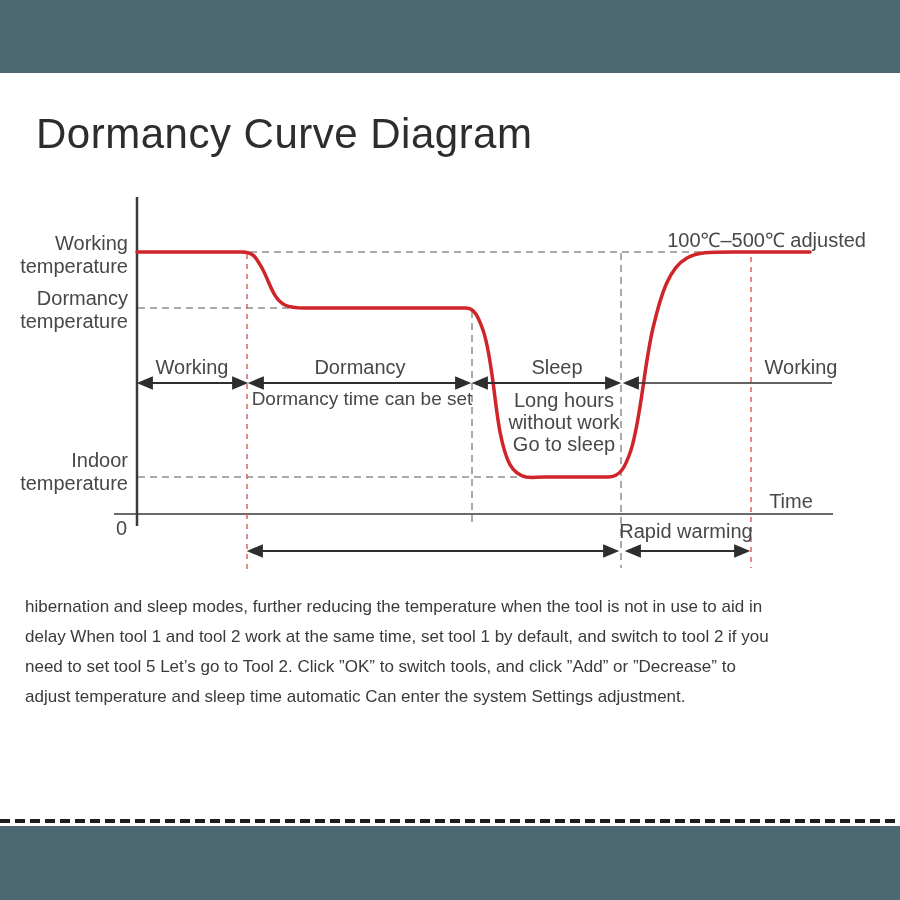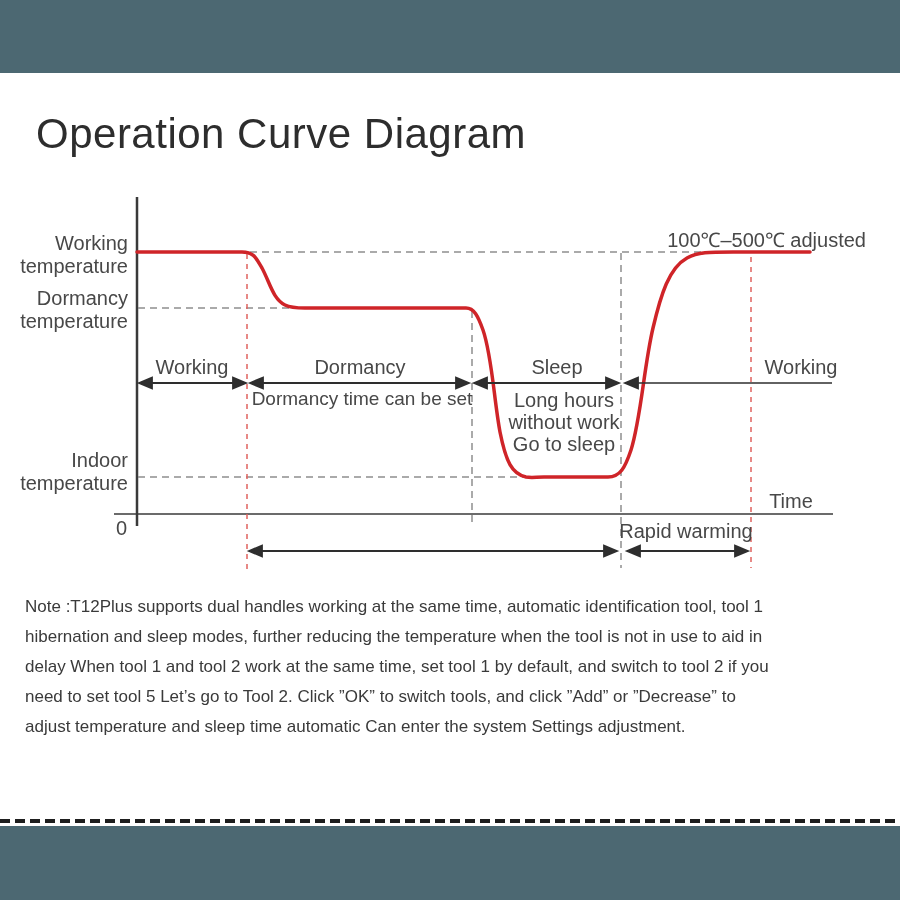--- a/index.html
+++ b/index.html
@@ -61,21 +61,21 @@
   }
   .note-line { white-space: nowrap; }
 </style>
 </head>
 <body>
 
 <div class="page">
 
   <div class="top-bar"></div>
 
-  <h1 class="page-title">Operation Curve Diagram</h1>
+  <h1 class="page-title">Dormancy Curve Diagram</h1>
 
   <svg class="diagram-svg" viewBox="0 190 900 400" xmlns="http://www.w3.org/2000/svg">
 
     <line x1="137" y1="197" x2="137" y2="526" stroke="#3a3a3a" stroke-width="2.5"></line>
     <line x1="114" y1="514" x2="833" y2="514" stroke="#3a3a3a" stroke-width="1.5"></line>
 
     <g stroke="#8f8f8f" stroke-width="1.5" stroke-dasharray="7 5">
       <line x1="250" y1="252" x2="734" y2="252"></line>
       <line x1="138" y1="308" x2="294" y2="308"></line>
       <line x1="138" y1="477" x2="524" y2="477"></line>
@@ -139,21 +139,20 @@
     <text x="866" y="247" text-anchor="end">100℃–500℃ adjusted</text>
     <text class="small" x="362" y="405" text-anchor="middle">Dormancy time can be set</text>
     <text x="564" y="407" text-anchor="middle">Long hours</text>
     <text x="564" y="429" text-anchor="middle">without work</text>
     <text x="564" y="451" text-anchor="middle">Go to sleep</text>
     <text x="791" y="508" text-anchor="middle">Time</text>
     <text x="686" y="538" text-anchor="middle">Rapid warming</text>
   </svg>
 
   <div class="note-block">
-    <div class="note-line">Note :T12Plus supports dual handles working at the same time, automatic identification tool, tool 1</div>
     <div class="note-line">hibernation and sleep modes, further reducing the temperature when the tool is not in use to aid in</div>
     <div class="note-line">delay When tool 1 and tool 2 work at the same time, set tool 1 by default, and switch to tool 2 if you</div>
     <div class="note-line">need to set tool 5 Let’s go to Tool 2. Click ”OK” to switch tools, and click ”Add” or ”Decrease” to</div>
     <div class="note-line">adjust temperature and sleep time automatic Can enter the system Settings adjustment.</div>
   </div>
 
   <div class="dashed-divider"></div>
   <div class="bottom-bar"></div>
 
 </div>

